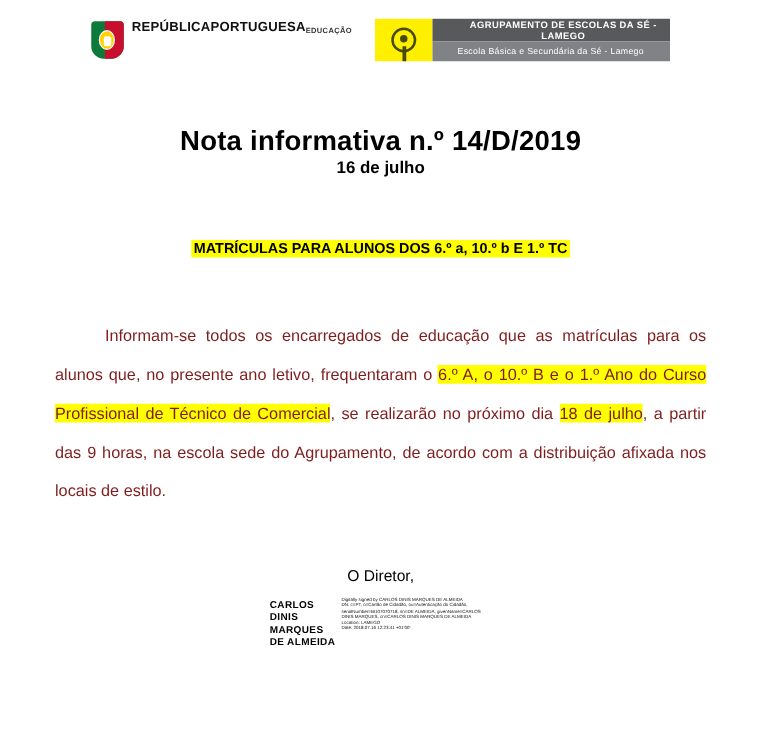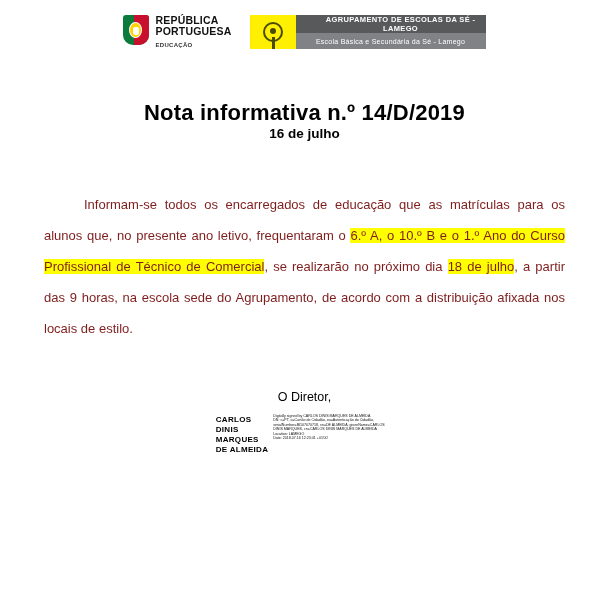--- a/index.html
+++ b/index.html
@@ -68,21 +68,20 @@
   }
   .rep-shield .arm i {
     position: absolute;
     left: 3px; top: 4px;
     width: 6px; height: 8px;
     background: #ffffff;
     border-radius: 2px;
   }
   .rep-text {
     display: flex;
-    flex-direction: column;
     justify-content: center;
   }
   .rep-text .l1 {
     font-size: 10.5px;
     font-weight: bold;
     line-height: 11px;
     letter-spacing: 0.2px;
     color: #111111;
   }
   .rep-text .l2 {
@@ -269,20 +268,23 @@
         <div class="b2">Escola Básica e Secundária da Sé - Lamego</div>
       </div>
     </div>
 
   </div>
 
   <div class="title">Nota informativa n.º 14/D/2019</div>
 
   <div class="subtitle">16 de julho</div>
 
+  <div class="heading-hl">
+    <span>MATRÍCULAS PARA ALUNOS DOS 6.º a, 10.º b E 1.º TC</span>
+  </div>
 
   <div class="para"><span>Informam-se todos os encarregados de educação que as matrículas para os alunos que, no presente ano letivo, frequentaram o </span><span class="hl">6.º A, o 10.º B e o 1.º Ano do Curso Profissional de Técnico de Comercial</span><span>, se realizarão no próximo dia </span><span class="hl">18 de julho</span><span>, a partir das 9 horas, na escola sede do Agrupamento, de acordo com a distribuição afixada nos locais de estilo.</span></div>
 
   <div class="signoff">O Diretor,</div>
 
   <div class="sig-block">
     <div class="sig-name">CARLOS
 DINIS
 MARQUES
 DE ALMEIDA</div>

